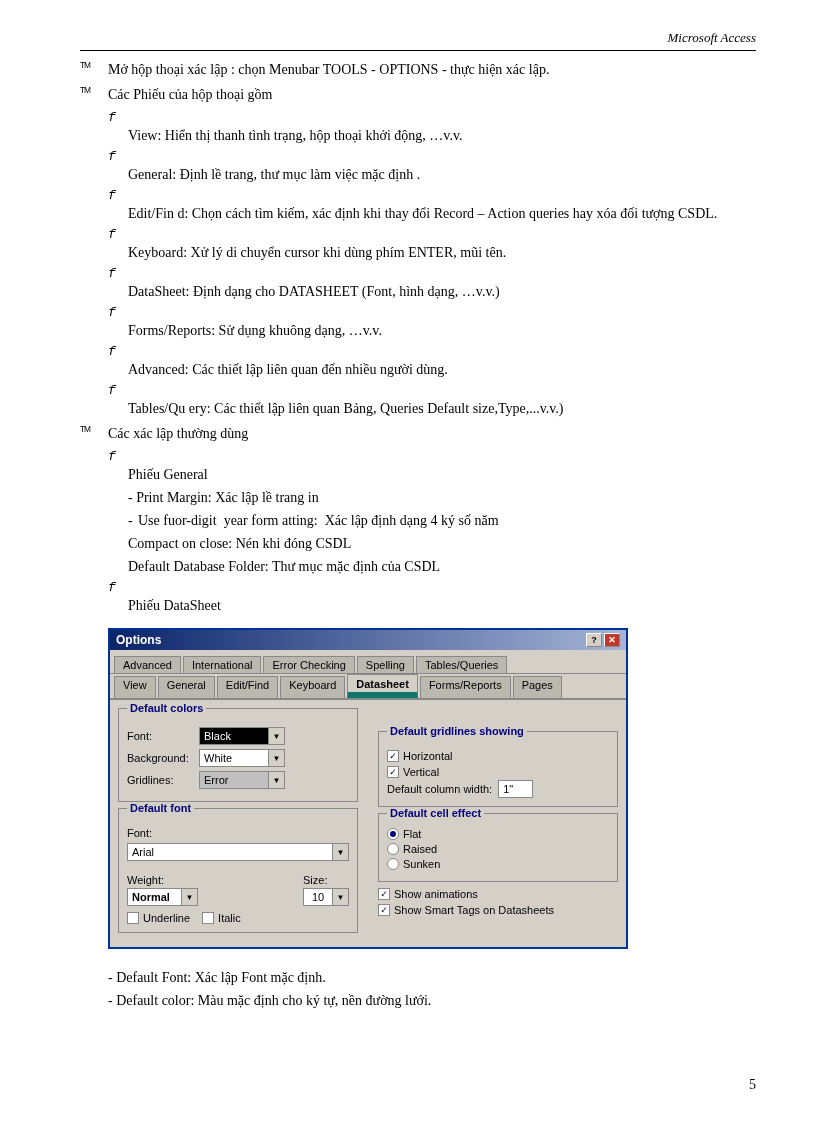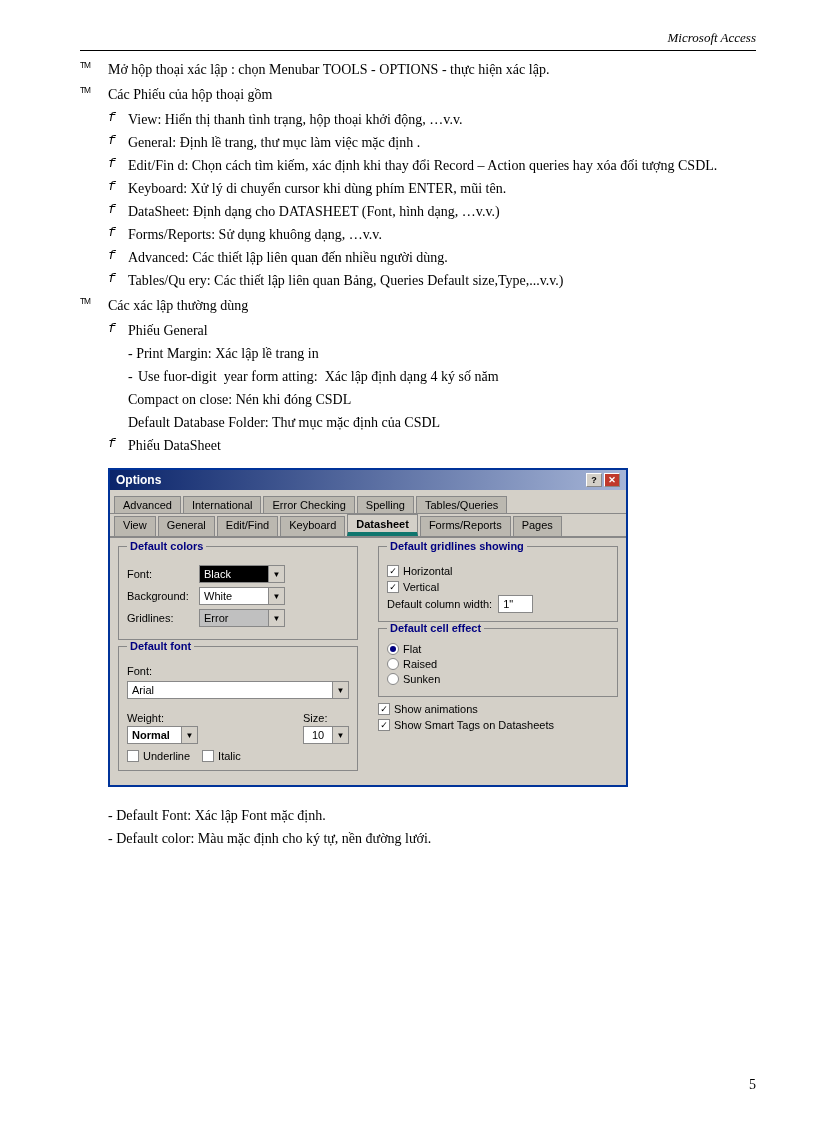--- a/index.html
+++ b/index.html
@@ -63,20 +63,21 @@
       min-width: 20px;
       font-family: 'Courier New', monospace;
       font-style: italic;
       font-size: 13px;
       margin-top: 1px;
     }
 
     .bullet-f .text {
       flex: 1;
       line-height: 1.5;
+      margin-top: 16px;
     }
 
     .sub-bullet {
       margin-left: 48px;
       margin-bottom: 2px;
       line-height: 1.5;
     }
 
     
     .dialog-wrapper {
@@ -151,31 +152,32 @@
       background: #bbb8b0;
       border: 1px solid #888;
       border-bottom: none;
       font-size: 11px;
       cursor: pointer;
       margin-top: 2px;
     }
 
     .tab.active {
       background: #d4d0c8;
-      border-bottom: 4px solid #0f766e;
+      border-bottom: 6px solid #0f766e;
       margin-top: 0;
       font-weight: bold;
       padding-top: 3px;
     }
 
     .dialog-body {
       padding: 8px;
       display: flex;
       gap: 20px;
       background: #d4d0c8;
+      align-items: center;
     }
 
     .dialog-panel {
       flex: 1;
     }
 
     .panel-group {
       border: 1px solid #888;
       background: #d4d0c8;
       margin-bottom: 6px;

